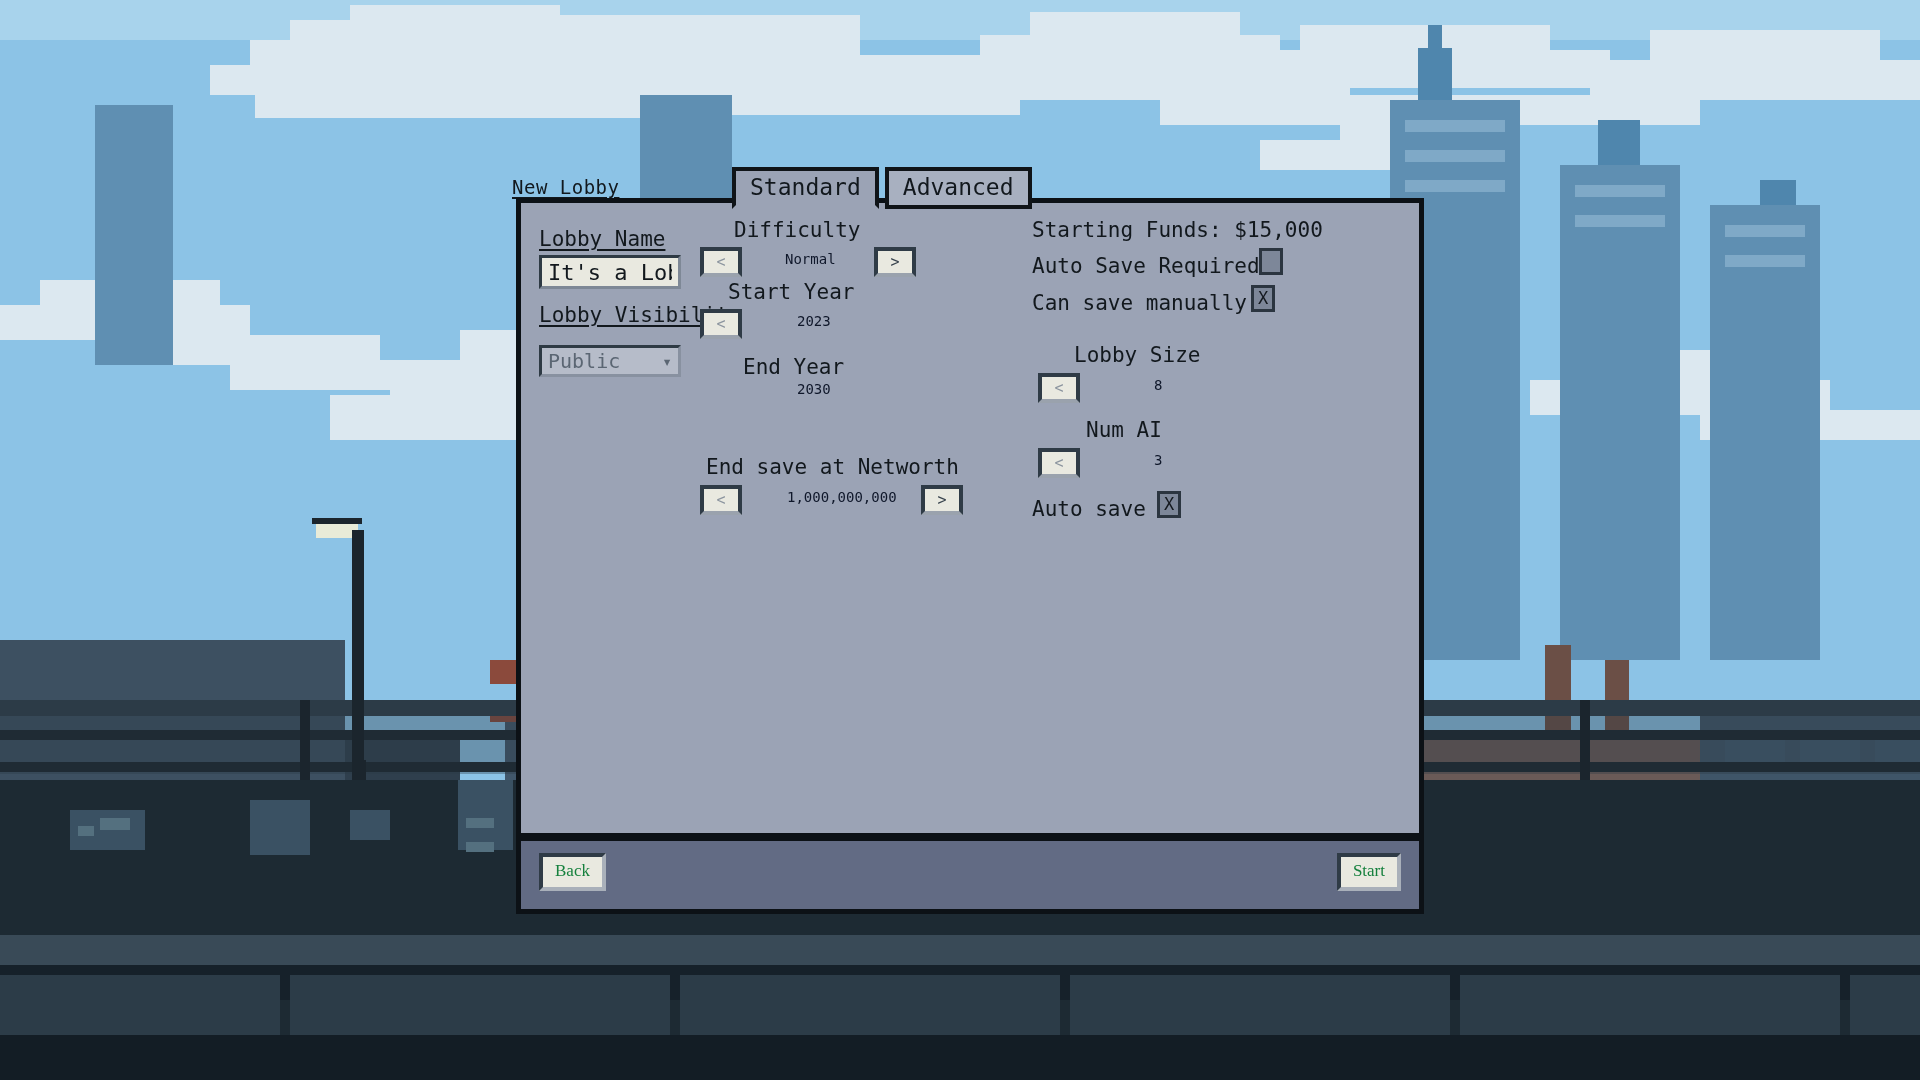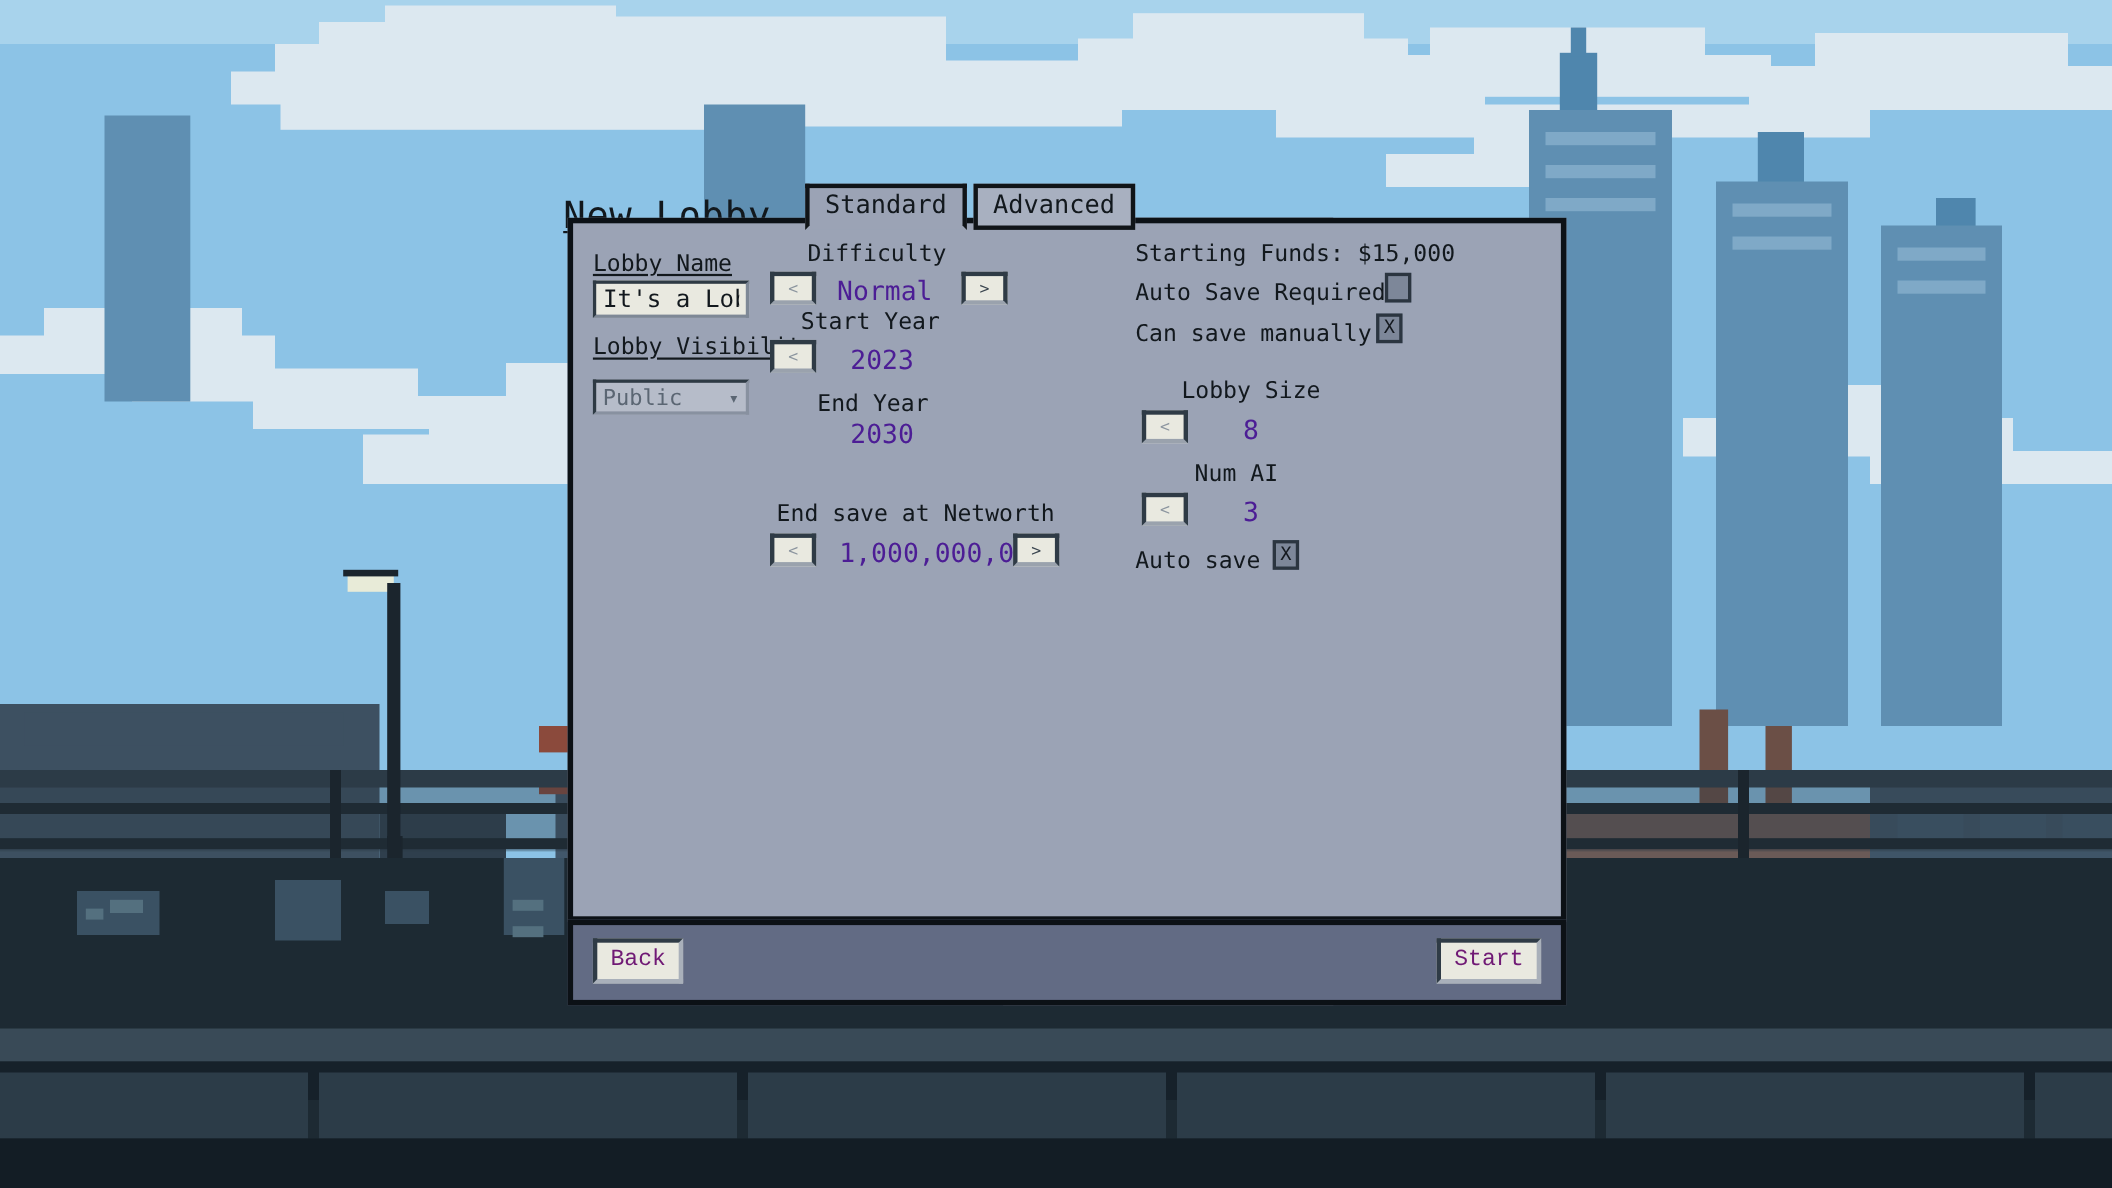--- a/index.html
+++ b/index.html
@@ -12,21 +12,21 @@
 
   
   #bg { position: absolute; inset: 0; width: 1920px; height: 1080px; }
 
   
   #stage { position: absolute; inset: 0; width: 1920px; height: 1080px; }
 
   
   .lobby-title {
     position: absolute; left: 512px; top: 176px;
-    font-size: 34px; color: #12181d; letter-spacing: 0.5px;
+    font-size: 19px; color: #12181d; letter-spacing: 0.5px;
     text-decoration: underline; text-underline-offset: 3px;
     text-decoration-thickness: 2px;
     white-space: nowrap; z-index: 4;
   }
 
   .tabs {
     position: absolute; left: 732px; top: 167px;
     display: flex; gap: 6px; z-index: 6;
   }
   .tab {
@@ -70,21 +70,21 @@
     background: #9ba3b5;
     border: 5px solid #0c1116;
   }
 
   
   .lbl {
     color: #12181d; font-size: 21px; white-space: nowrap;
     line-height: 24px;
   }
   .lbl-u { text-decoration: underline; text-underline-offset: 3px; text-decoration-thickness: 2px; }
-  .val { color: #4c1d95; font-size: 24px; white-space: nowrap; }
+  .val { color: #0f172a; font-size: 14px; white-space: nowrap; margin-left: 24px; }
 
   .field-label { position: absolute; }
 
   .textbox {
     position: absolute;
     background: #e9e9e0;
     border: 3px solid #2e3a44;
     border-right-color: #7e8896;
     border-bottom-color: #7e8896;
     color: #12181d;
@@ -133,23 +133,23 @@
     color: #14191f; font-size: 17px; line-height: 1;
     cursor: pointer; font-family: inherit;
   }
 
   .btn {
     position: absolute;
     background: #e9e9e0;
     border: 4px solid #2f3b46;
     border-bottom-color: #a9b0ba;
     border-right-color: #a9b0ba;
-    color: #701a75;
-    font-size: 21px;
-    font-family: Liberation Mono, monospace;
+    color: #15803d;
+    font-size: 17px;
+    font-family: Liberation Serif, serif;
     padding: 4px 12px 6px 12px;
     cursor: pointer;
   }
 
   
   .side-line { position: absolute; color: #12181d; font-size: 21px; white-space: nowrap; }
   .clip-icon {
     display: inline-block; vertical-align: -2px;
     width: 14px; height: 18px;
     border: 2px solid #12181d;

